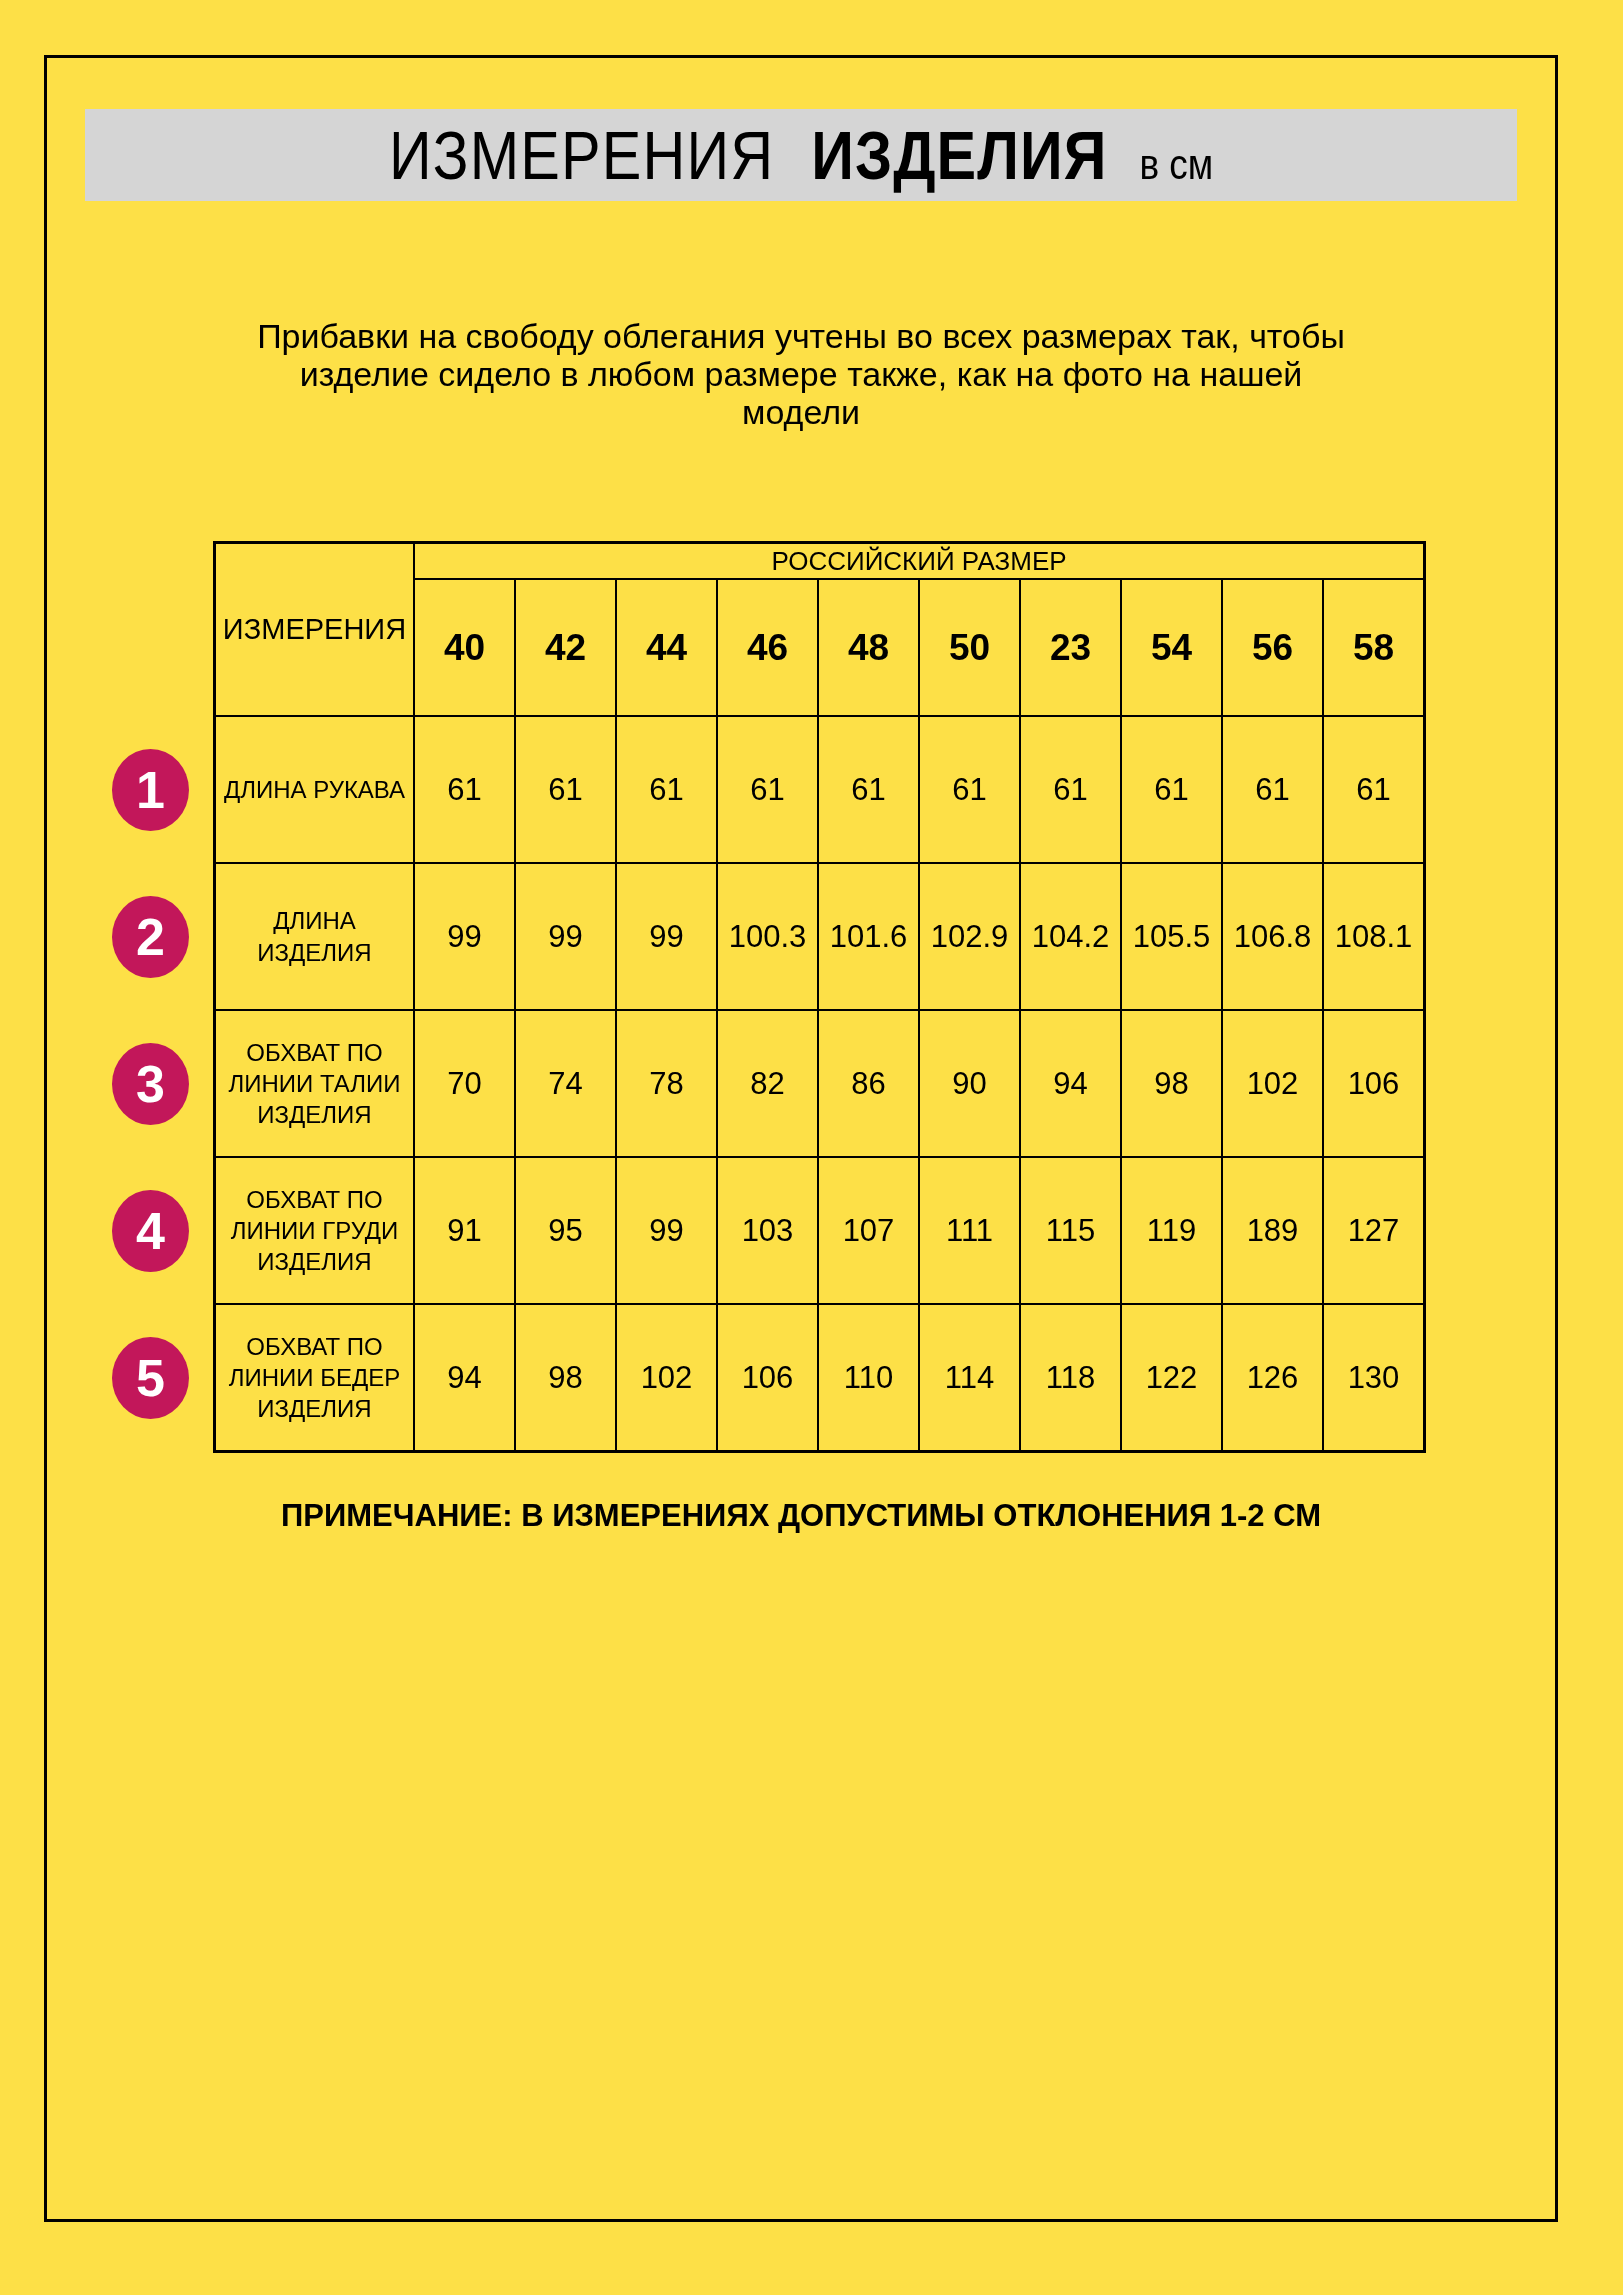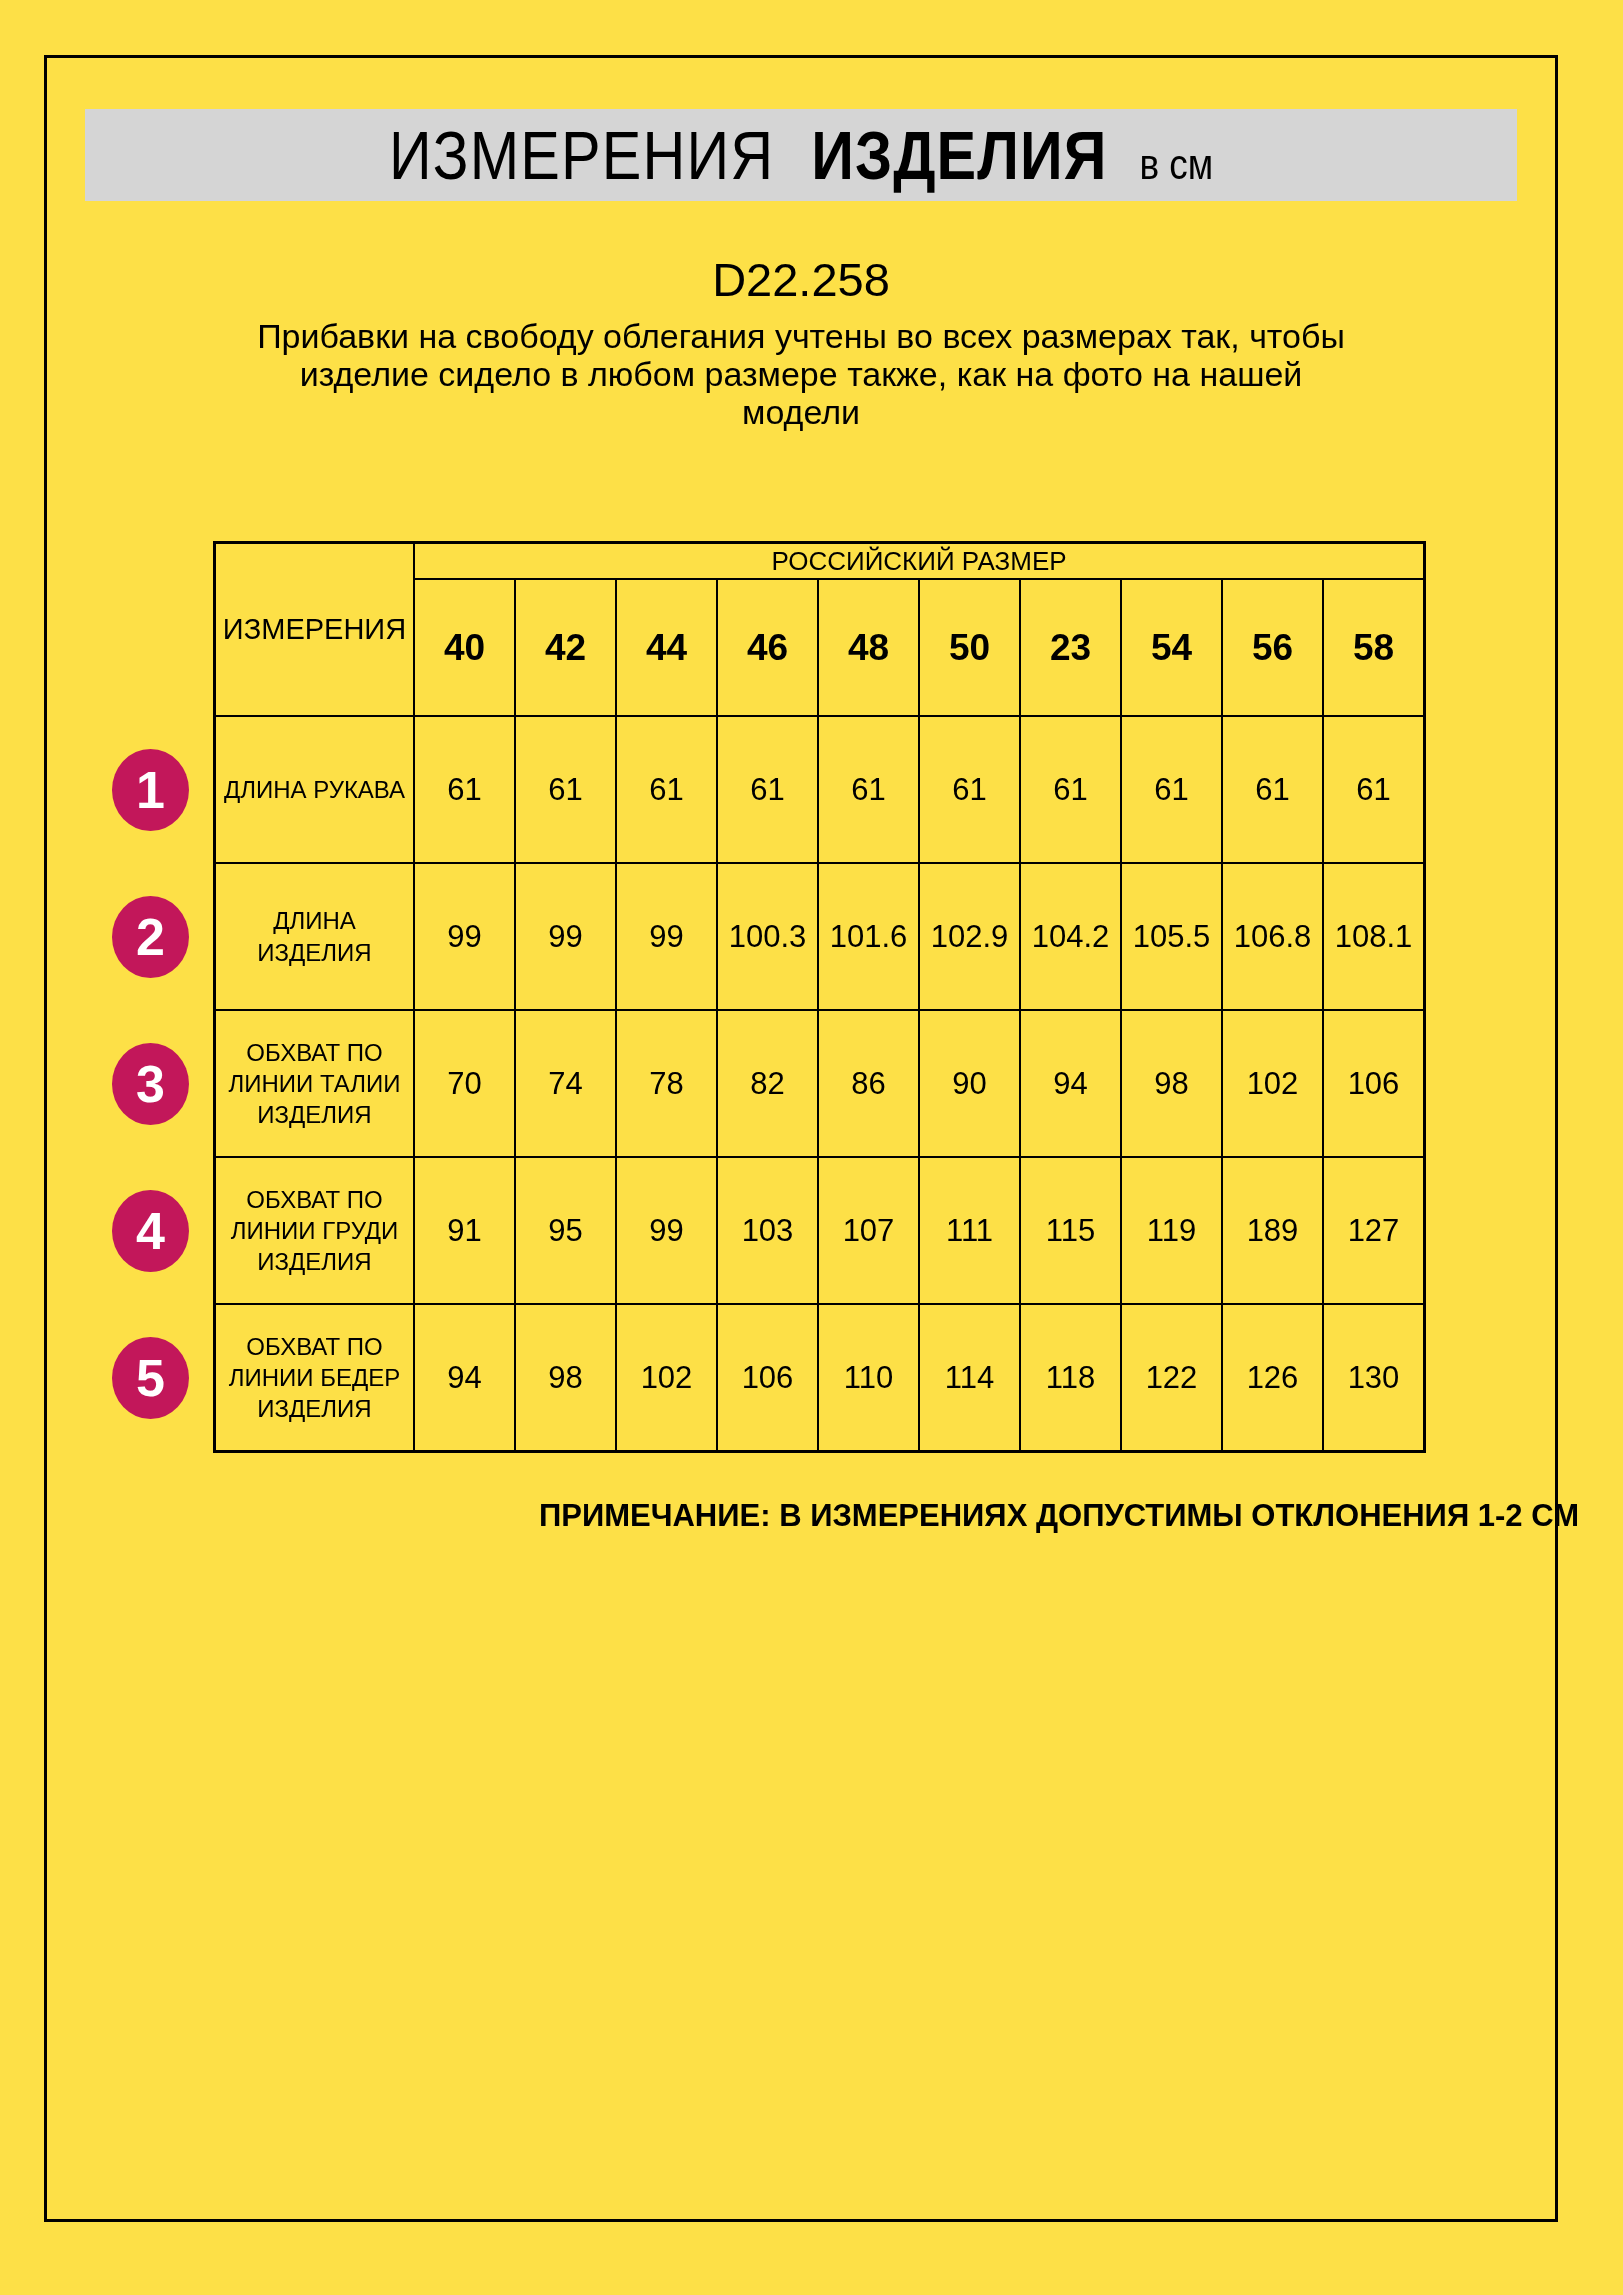--- a/index.html
+++ b/index.html
@@ -130,42 +130,40 @@
     align-items: center;
     justify-content: center;
     font-size: 52px;
     font-weight: 700;
   }
   .note {
     position: absolute;
     top: 1440px;
     left: 0;
     width: 100%;
-    text-align: right;
+    text-align: center;
     font-size: 31px;
     font-weight: 700;
     white-space: nowrap;
-    padding-left: 24px;
   }
 </style>
 </head>
 <body>
 
 <div class="page">
   <div class="frame">
 
     <div class="title-band">
       <div class="title-line">
         <span class="title-reg">ИЗМЕРЕНИЯ</span>
         <span class="title-bold">ИЗДЕЛИЯ</span>
         <span class="title-units">в см</span>
       </div>
     </div>
 
-    <div class="product-code">D22.258</div>
 
     <div class="description">
       <div class="desc-line">Прибавки на свободу облегания учтены во всех размерах так, чтобы</div>
       <div class="desc-line">изделие сидело в любом размере также, как на фото на нашей</div>
       <div class="desc-line">модели</div>
     </div>
 
     <table class="meas-table">
       <thead>
         <tr>

